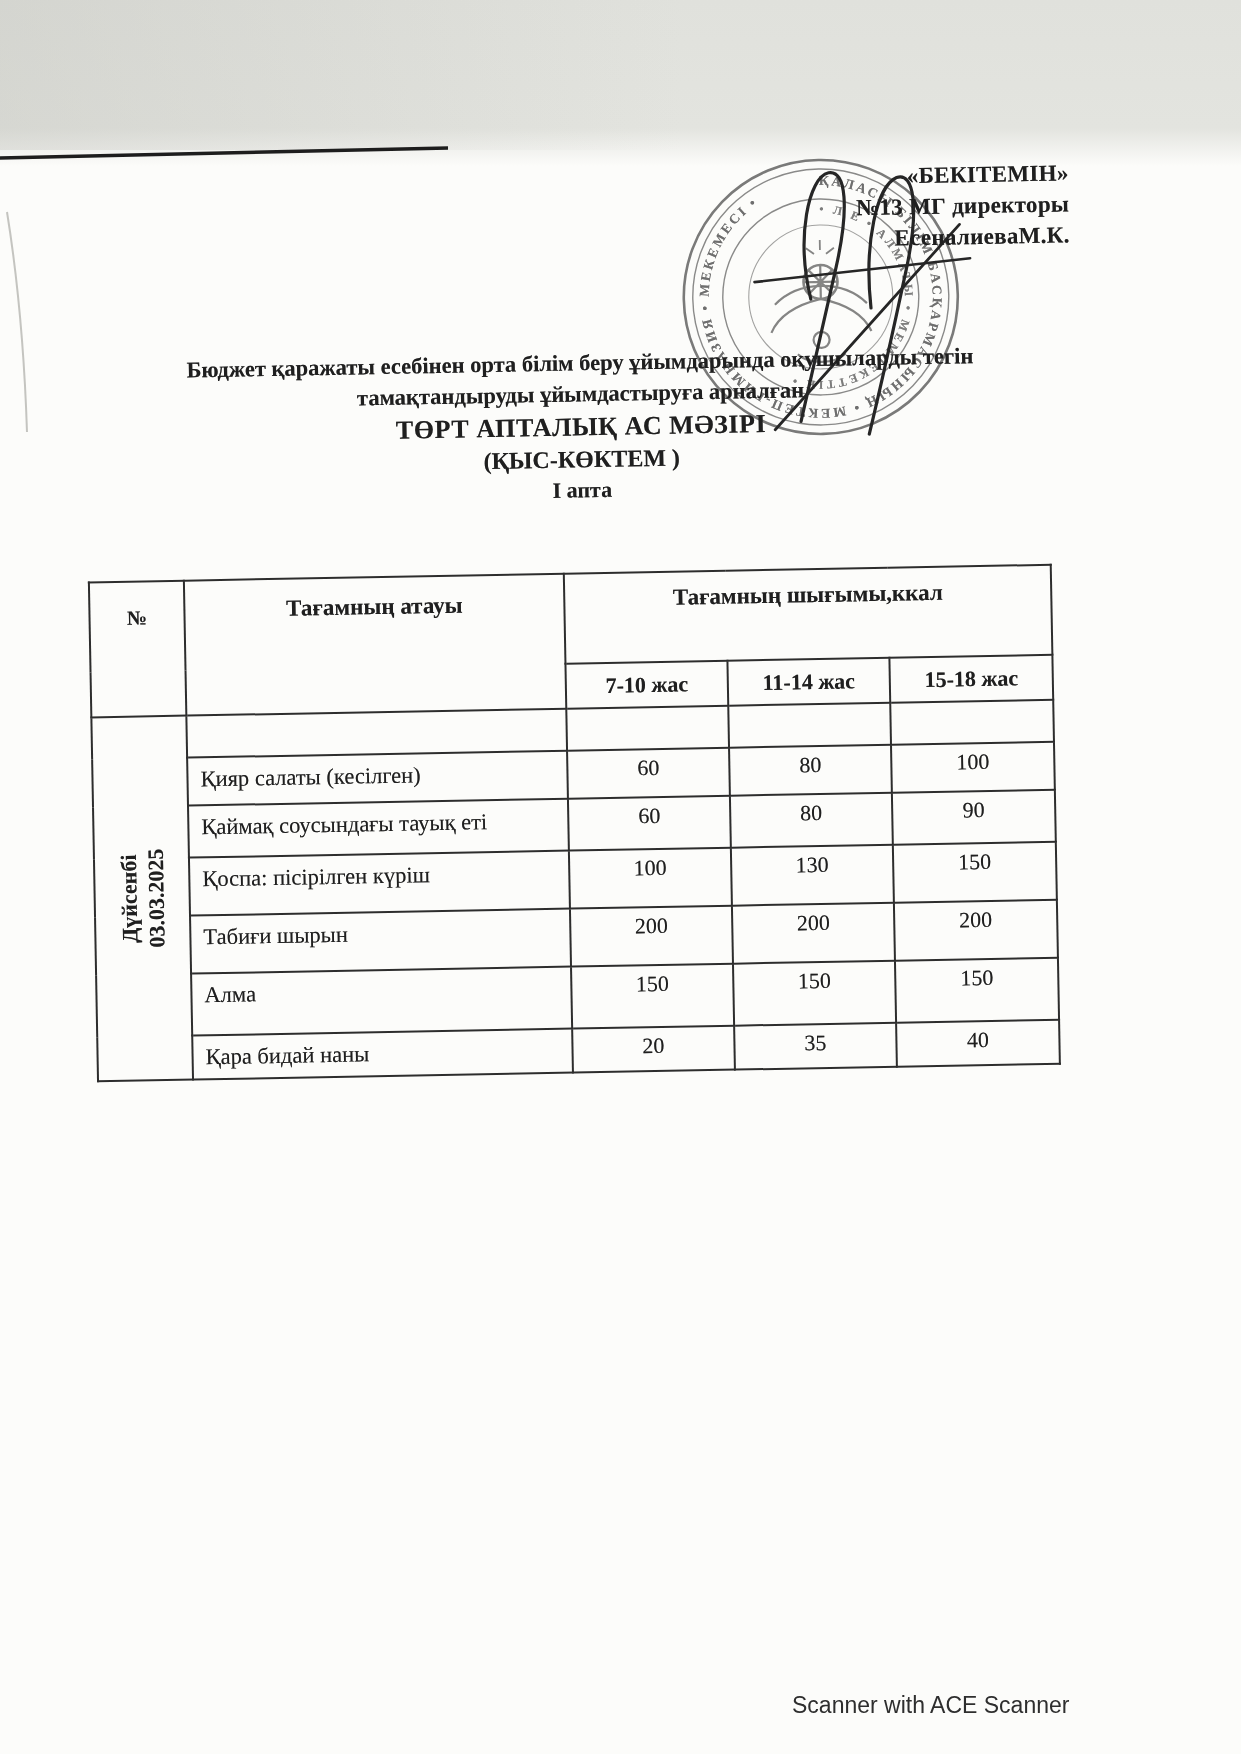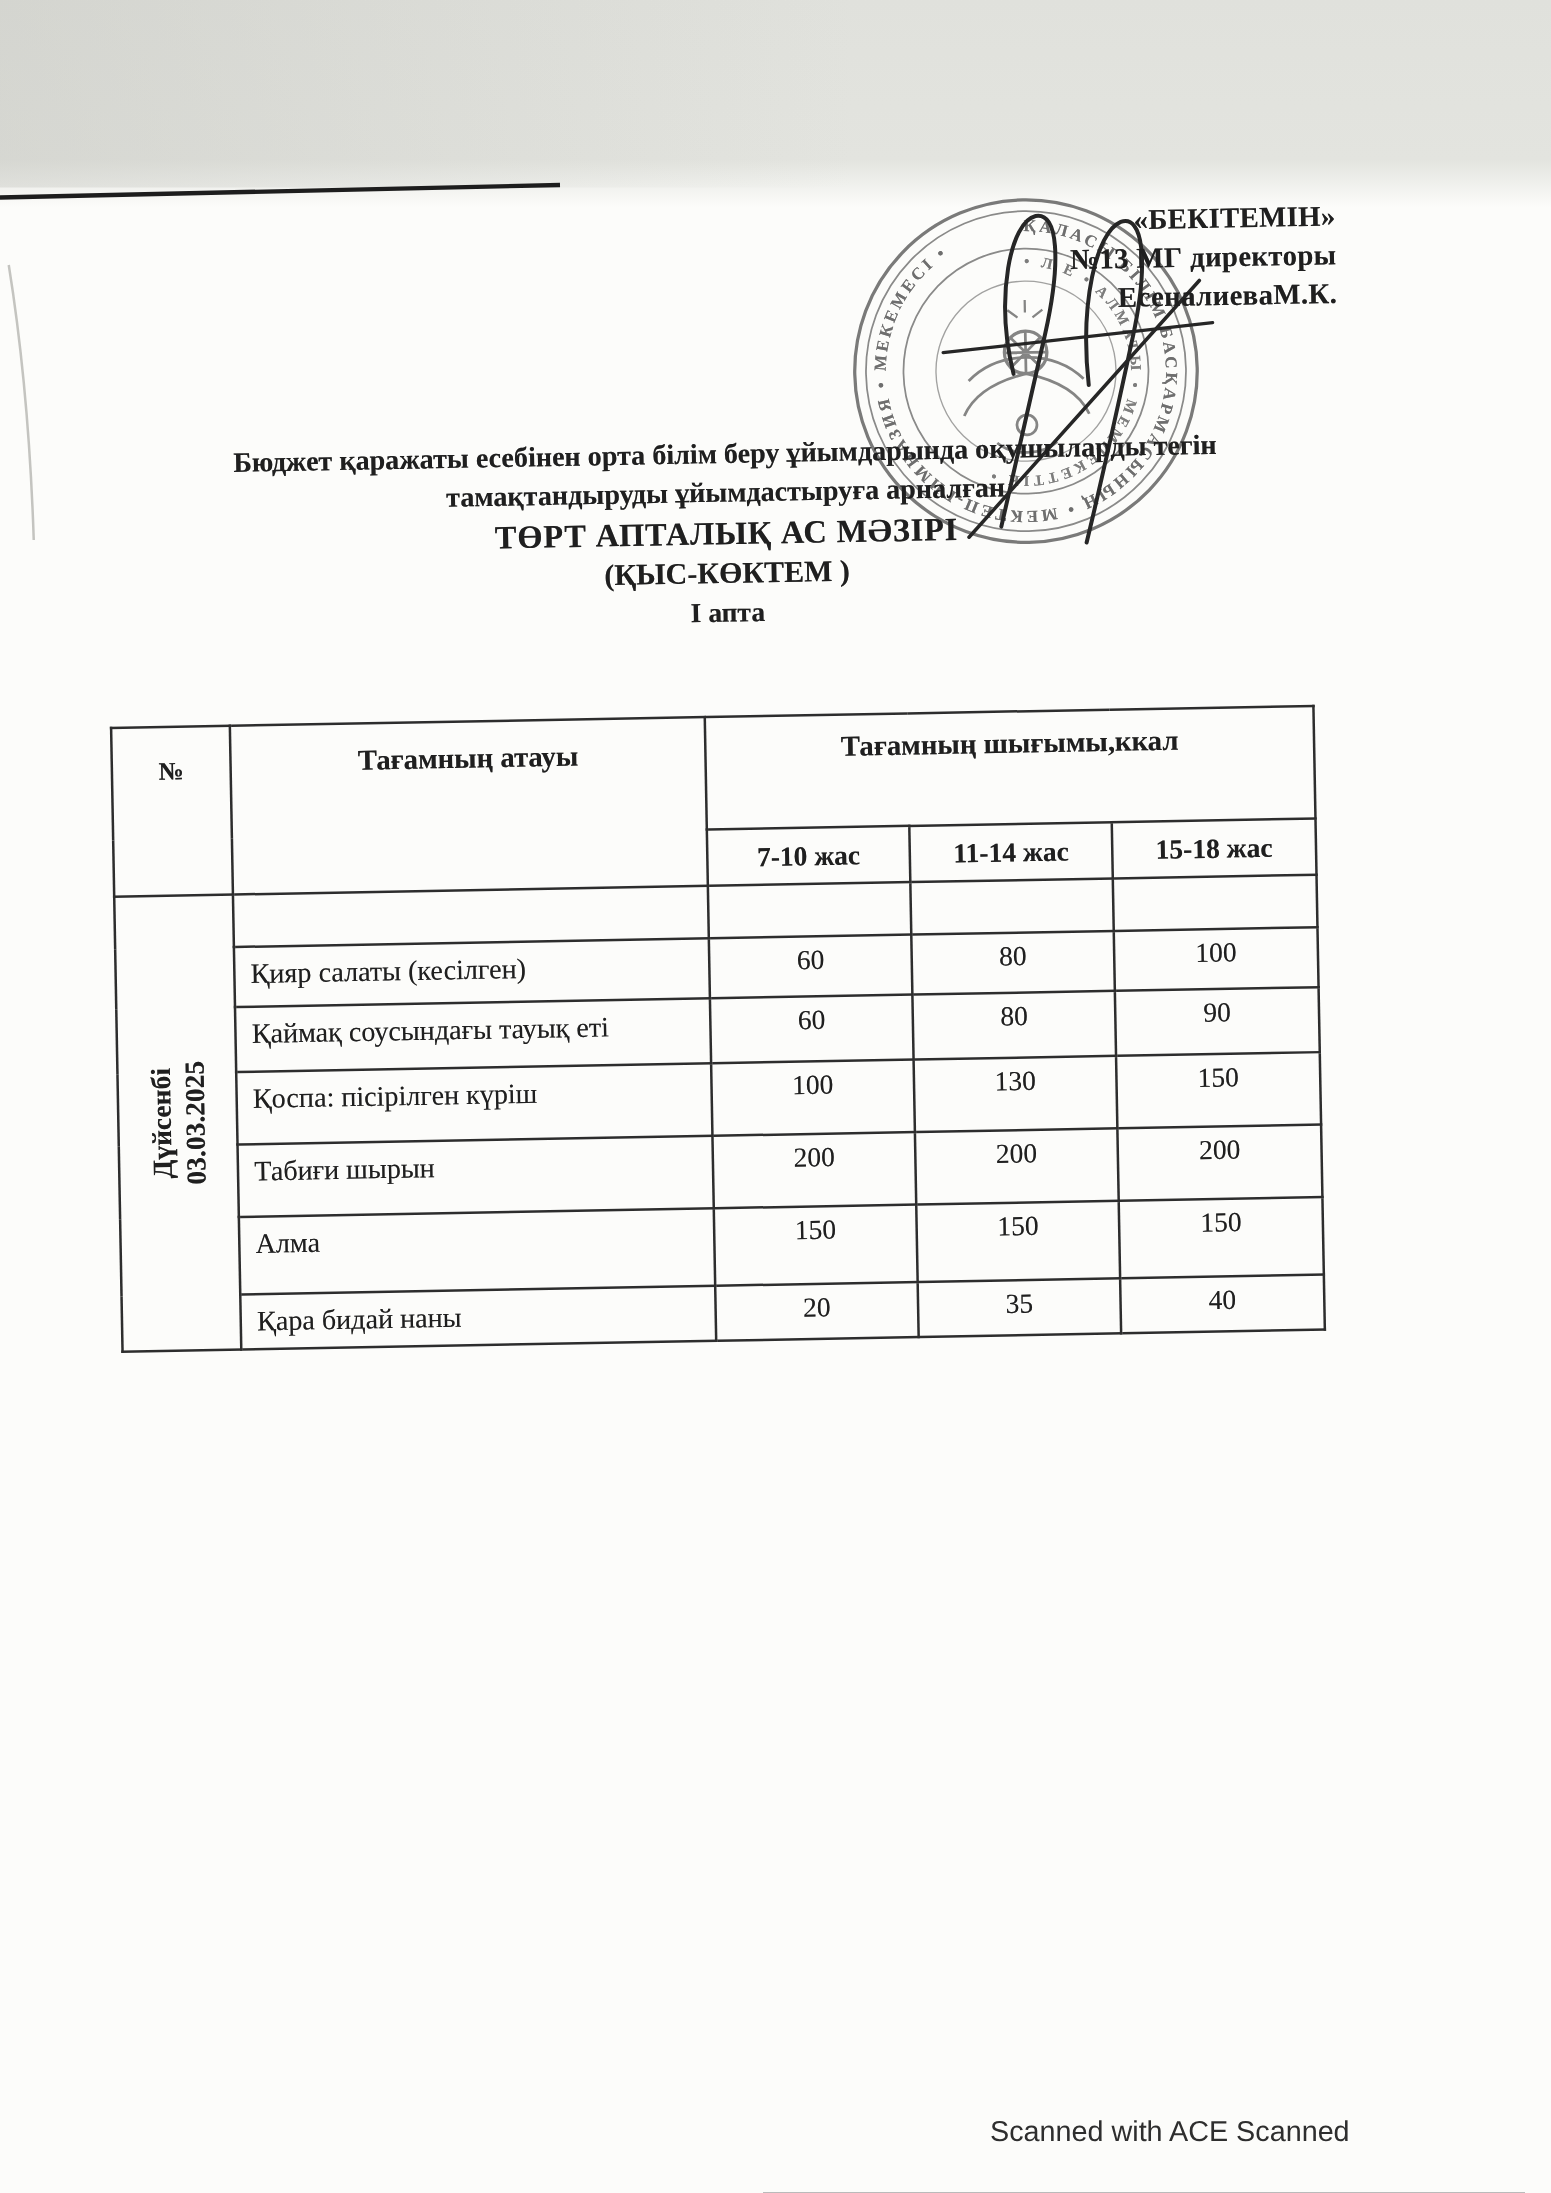--- a/index.html
+++ b/index.html
@@ -206,14 +206,14 @@
             <td class="dish">Қара бидай наны</td>
             <td class="val">20</td>
             <td class="val">35</td>
             <td class="val">40</td>
           </tr>
         </tbody>
     </table>
 
   </div>
 
-  <div class="footer">Scanned with ACE Scanned</div>
+  <div class="footer">Scanner with ACE Scanner</div>
 </div>
 
 </body></html>

